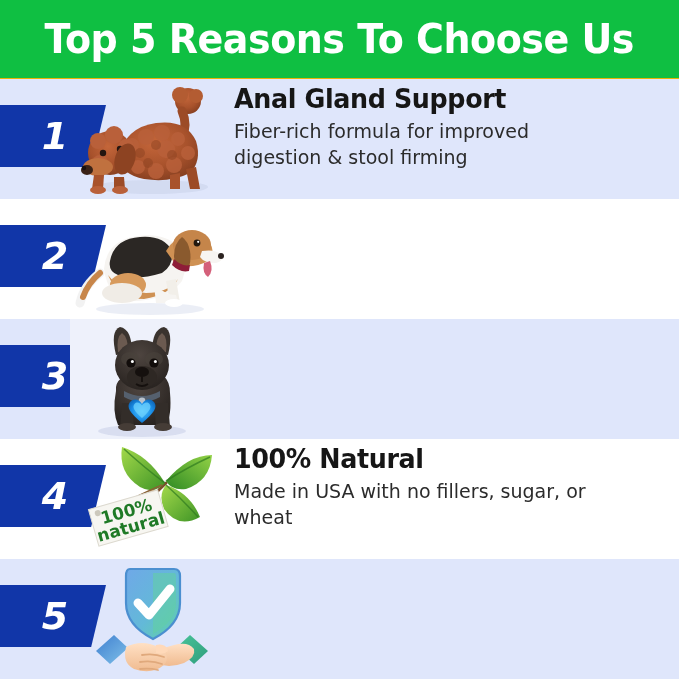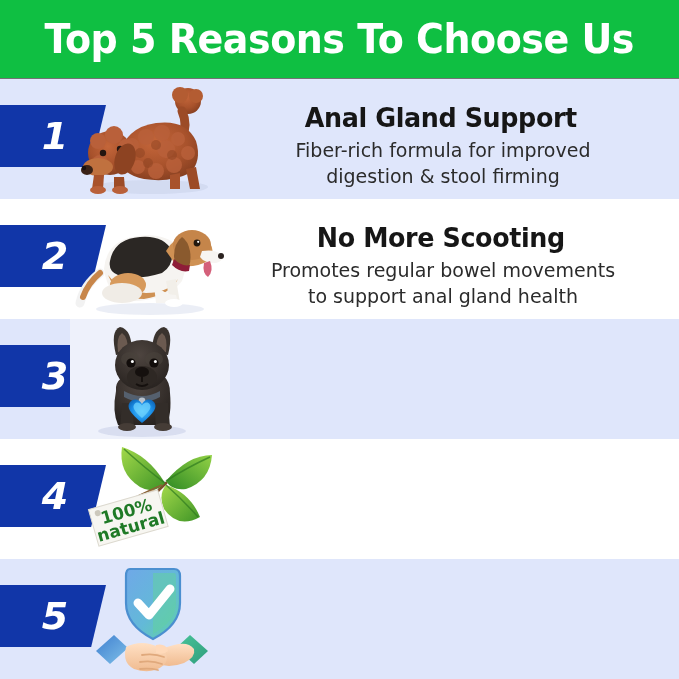--- a/index.html
+++ b/index.html
@@ -10,21 +10,21 @@
     width: 679px;
     height: 679px;
     background: #ffffff;
     font-family: "Liberation Sans", sans-serif;
     overflow: hidden;
   }
   #infographic {
     position: relative;
     width: 679px;
     height: 476px;
-    background: #737373;
+    background: #eab308;
     border-radius: 29px;
   }
 
   
   .header-band {
     position: absolute;
     left: 0;
     top: 0;
     width: 679px;
     height: 78px;
@@ -88,23 +88,22 @@
     top: 0;
     width: 160px;
     height: 120px;
   }
   .art svg { display: block; }
 
   
   .text-block {
     position: absolute;
     left: 234px;
-    top: 24px;
+    top: 5px;
     width: 440px;
-    text-align: center;
   }
   .feature-title {
     font-size: 27px;
     font-weight: bold;
     color: #161616;
     letter-spacing: -0.4px;
     line-height: 1.12;
     white-space: nowrap;
     font-family: "DejaVu Sans", sans-serif;
     transform: scaleX(0.94);
@@ -239,27 +238,20 @@
 
         <circle cx="127" cy="44" r="3.4" fill="#23190f"></circle>
         <circle cx="128.2" cy="42.8" r="1.1" fill="#ffffff"></circle>
 
         <path d="M112 38 Q104 44 104 58 Q106 72 116 72 Q122 66 120 52 Q118 42 112 38 Z" fill="#8a5a2e"></path>
 
         <path d="M104 60 Q112 68 120 66 L119 72 Q110 74 102 66 Z" fill="#8e1d38"></path>
 
         <path d="M140 62 Q144 72 138 78 Q132 74 134 64 Z" fill="#d4607a"></path>
       </svg>
-    </div>
-    <div class="text-block">
-      <div class="feature-title">No More Scooting</div>
-      <div class="feature-desc">
-        <span class="ln">Promotes regular bowel movements</span>
-        <span class="ln">to support anal gland health</span>
-      </div>
     </div>
   </div>
 
   <div class="row band-tint row-3">
     <div class="badge">
       <span class="badge-number">3</span>
     </div>
     <div class="art">
       <svg width="160" height="120" viewBox="0 0 160 120">
         <defs>
@@ -345,20 +337,27 @@
         <path d="M92 46 Q78 52 66 58" stroke="#8a6236" stroke-width="1.6" fill="none"></path>
 
         <g transform="rotate(-16 58 78)">
           <path d="M22 60 L94 60 L94 98 L22 98 Z" fill="#f7f6f1" stroke="#dcd9cf" stroke-width="1"></path>
           <circle cx="30" cy="66" r="3" fill="#ccc8bc"></circle>
           <text x="58" y="78" text-anchor="middle" font-family="DejaVu Sans, sans-serif" font-size="17" font-weight="bold" fill="#1f7a26">100%</text>
           <text x="58" y="94" text-anchor="middle" font-family="DejaVu Sans, sans-serif" font-size="17" font-weight="bold" fill="#1f7a26">natural</text>
         </g>
       </svg>
     </div>
+    <div class="text-block">
+      <div class="feature-title">100% Natural</div>
+      <div class="feature-desc">
+        <span class="ln">Made in USA with no fillers, sugar, or</span>
+        <span class="ln">wheat</span>
+      </div>
+    </div>
   </div>
 
   <div class="row band-tint row-5">
     <div class="badge">
       <span class="badge-number">5</span>
     </div>
     <div class="art">
       <svg width="160" height="120" viewBox="0 0 160 120">
         <defs>
           <linearGradient id="shieldGrad" x1="0%" y1="0%" x2="100%" y2="100%">

